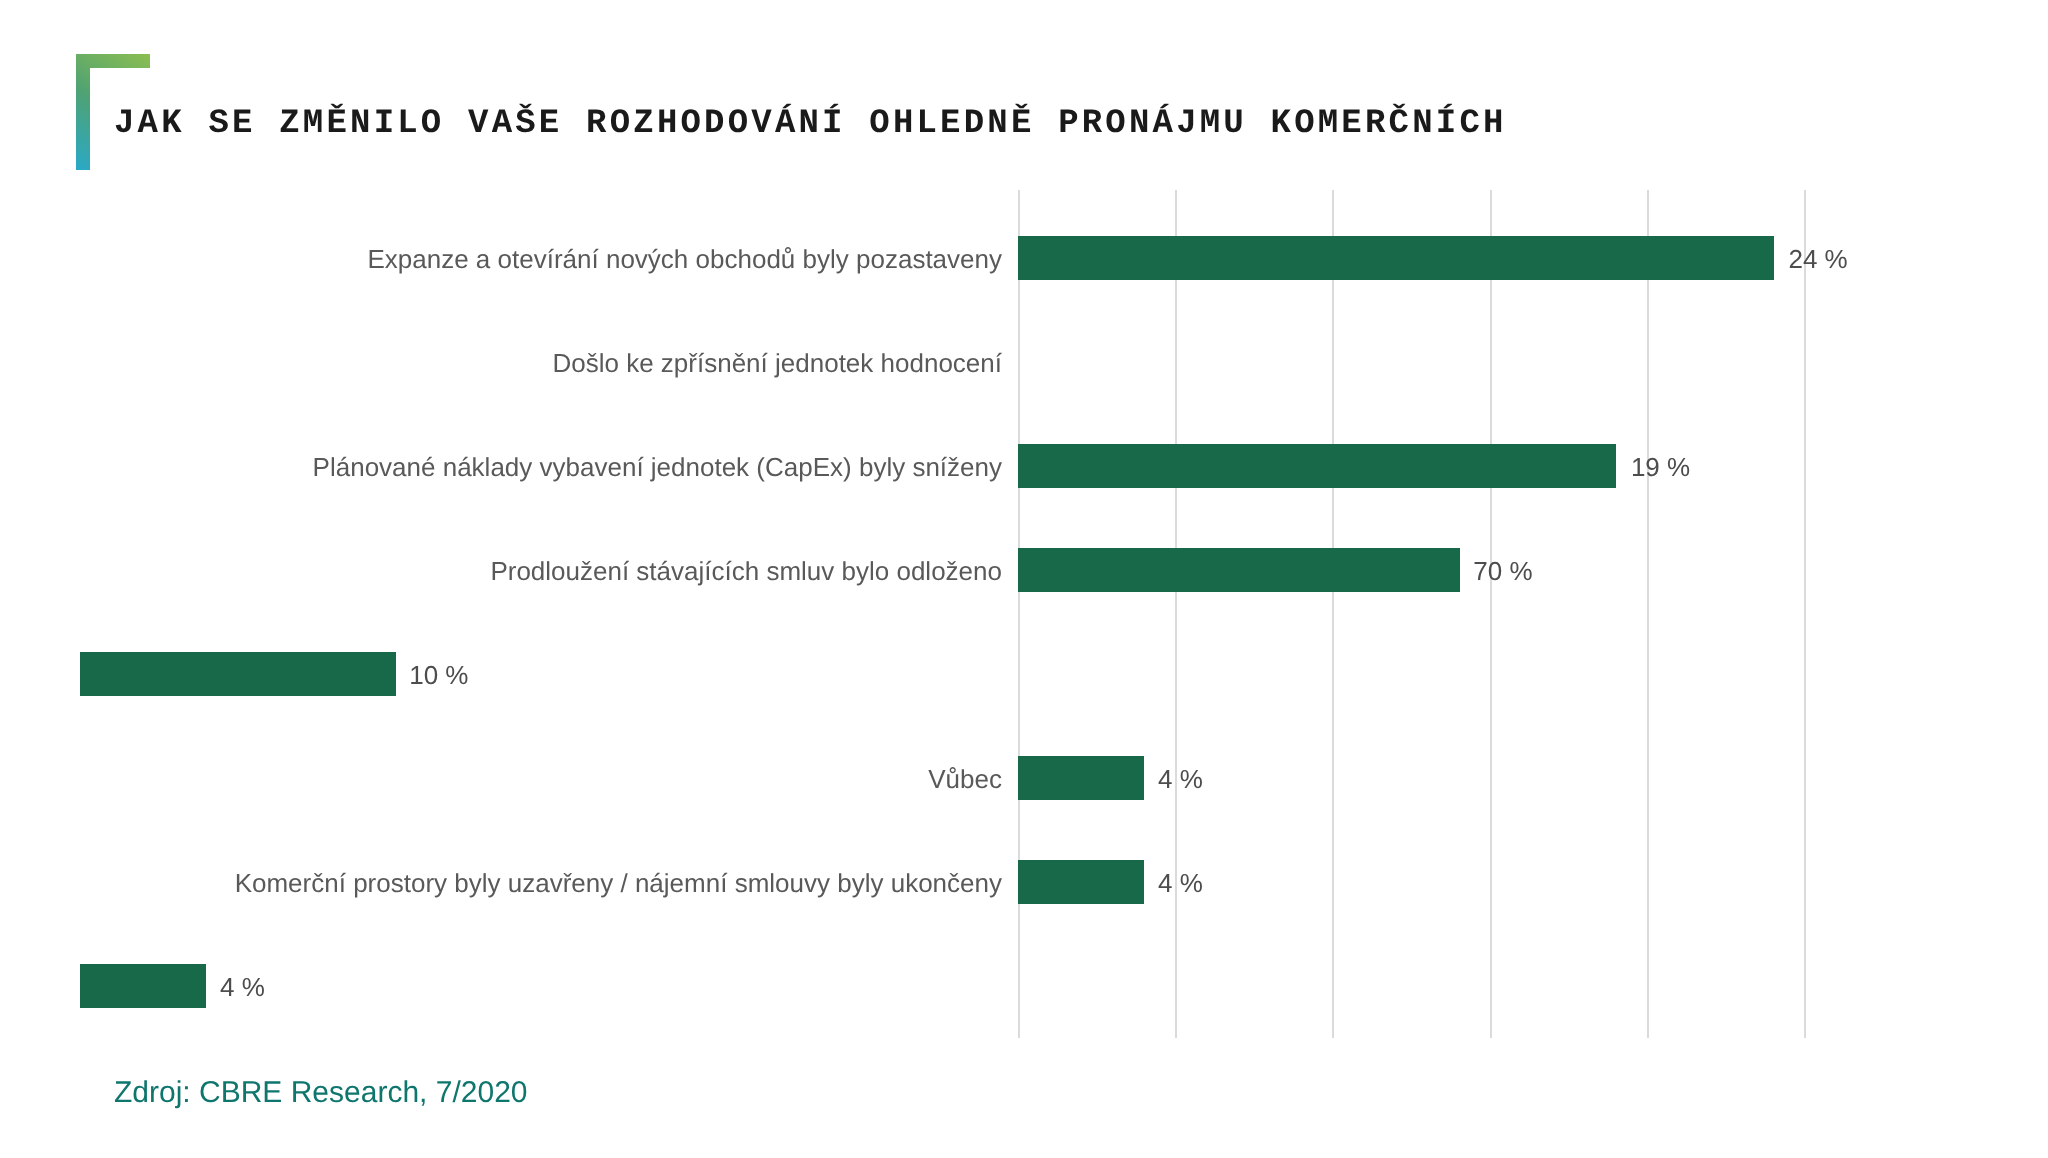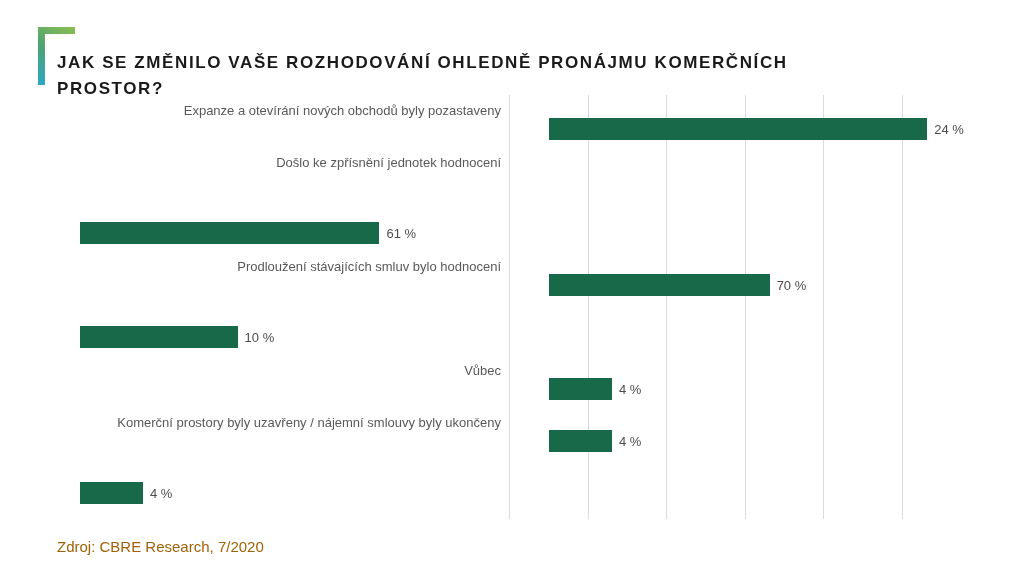--- a/index.html
+++ b/index.html
@@ -3,78 +3,78 @@
 <meta charset="utf-8">
 <style>
   :root{
     --bar:#17694A; --gridline:#DBDBDB; --label:#595959; --value:#4D4D4D; --title:#1A1A1A;
   }
   html,body{margin:0;padding:0;background:#fff;}
   .page{position:relative;width:1024px;height:579px;background:#ffffff;overflow:hidden;
         font-family:"Liberation Sans", sans-serif;}
   .bracket{position:absolute;left:38px;top:27px;}
   .title{position:absolute;left:57px;top:50px;font-size:17px;font-weight:bold;
-         letter-spacing:1.6px;line-height:26px;color:var(--title);}
+         letter-spacing:1.6px;line-height:26px;color:var(--title);font-family:Liberation Mono, monospace;}
   .chart{position:absolute;left:40px;top:95px;width:960px;height:424px;}
   .grid{position:absolute;left:469px;top:0;width:394px;height:100%;
         background:repeating-linear-gradient(to right,
           var(--gridline) 0, var(--gridline) 1px, transparent 1px, transparent 78.6px);}
   .rows{position:relative;padding-top:8px;}
-  .row{display:flex;height:52px;}
+  .row{display:flex;align-items:center;height:52px;}
   .lbl{width:461px;padding-right:8px;text-align:right;font-size:13px;color:var(--label);}
-  .track{width:394px;display:flex;align-items:center;padding-left:40px;}
+  .track{width:394px;display:flex;align-items:center;}
   .bar{height:22px;flex:none;background:var(--bar);}
   .val{margin-left:7px;font-size:13px;color:var(--value);white-space:nowrap;}
-  .footer{position:absolute;left:57px;top:538px;font-size:15px;color:#a16207;}
+  .footer{position:absolute;left:57px;top:538px;font-size:15px;color:#0f766e;}
 </style>
 </head>
 <body>
 
 <div class="page">
 
   <svg class="bracket" width="37" height="58" viewBox="0 0 37 58">
     <defs>
       <linearGradient id="bracket-grad" x1="37" y1="0" x2="0" y2="58" gradientUnits="userSpaceOnUse">
         <stop offset="0" stop-color="#8CBE50"></stop>
         <stop offset="0.5" stop-color="#4FA273"></stop>
         <stop offset="1" stop-color="#29A9C9"></stop>
       </linearGradient>
     </defs>
     <path d="M0 0 H37 V7 H7 V58 H0 Z" fill="url(#bracket-grad)"></path>
   </svg>
 
   <div class="title">
     <div>JAK SE ZMĚNILO VAŠE ROZHODOVÁNÍ OHLEDNĚ PRONÁJMU KOMERČNÍCH</div>
-    <div>PROSTOR?</div>
   </div>
 
   <div class="chart">
     <div class="grid"></div>
     <div class="rows">
   <div class="row">
     <div class="lbl">Expanze a otevírání nových obchodů byly pozastaveny</div>
     <div class="track">
       <div class="bar" style="width: 96%;"></div>
       <div class="val">24 %</div>
     </div>
   </div>
 
   <div class="row">
     <div class="lbl">Došlo ke zpřísnění jednotek hodnocení</div>
   </div>
 
   <div class="row">
+    <div class="lbl">Plánované náklady vybavení jednotek (CapEx) byly sníženy</div>
     <div class="track">
       <div class="bar" style="width: 76%;"></div>
-      <div class="val">61 %</div>
+      <div class="val">19 %</div>
     </div>
   </div>
 
   <div class="row">
-    <div class="lbl">Prodloužení stávajících smluv bylo hodnocení</div>
+    <div class="lbl">Prodloužení stávajících smluv bylo odloženo</div>
     <div class="track">
       <div class="bar" style="width: 56%;"></div>
       <div class="val">70 %</div>
     </div>
   </div>
 
   <div class="row">
     <div class="track">
       <div class="bar" style="width: 40%;"></div>
       <div class="val">10 %</div>

